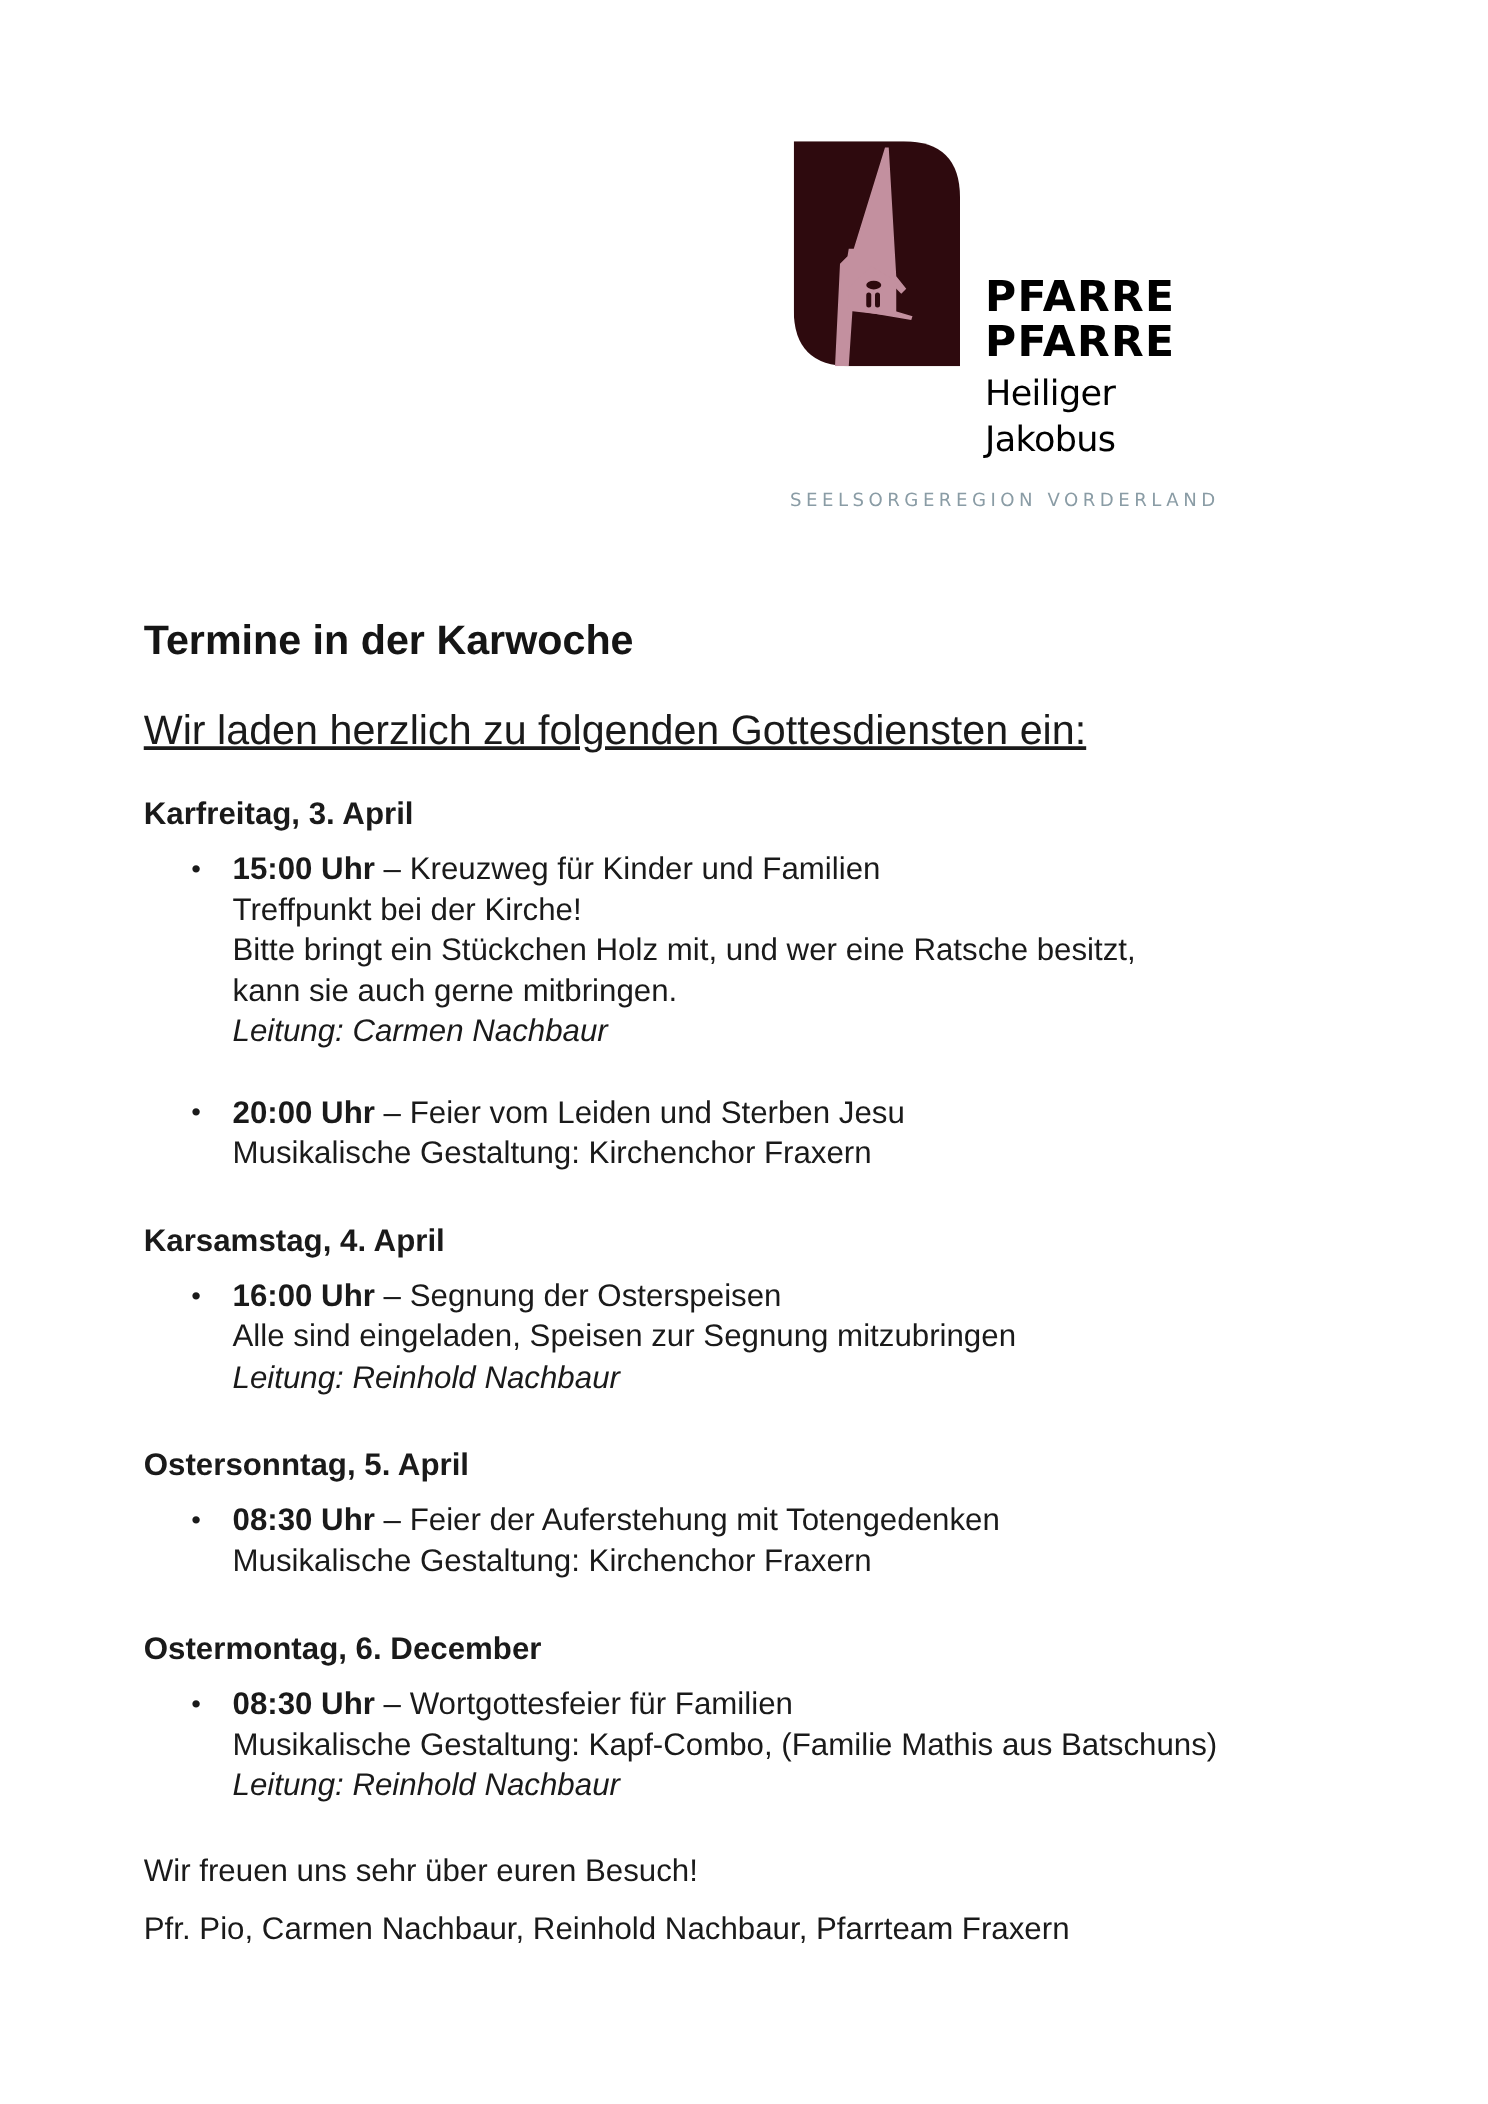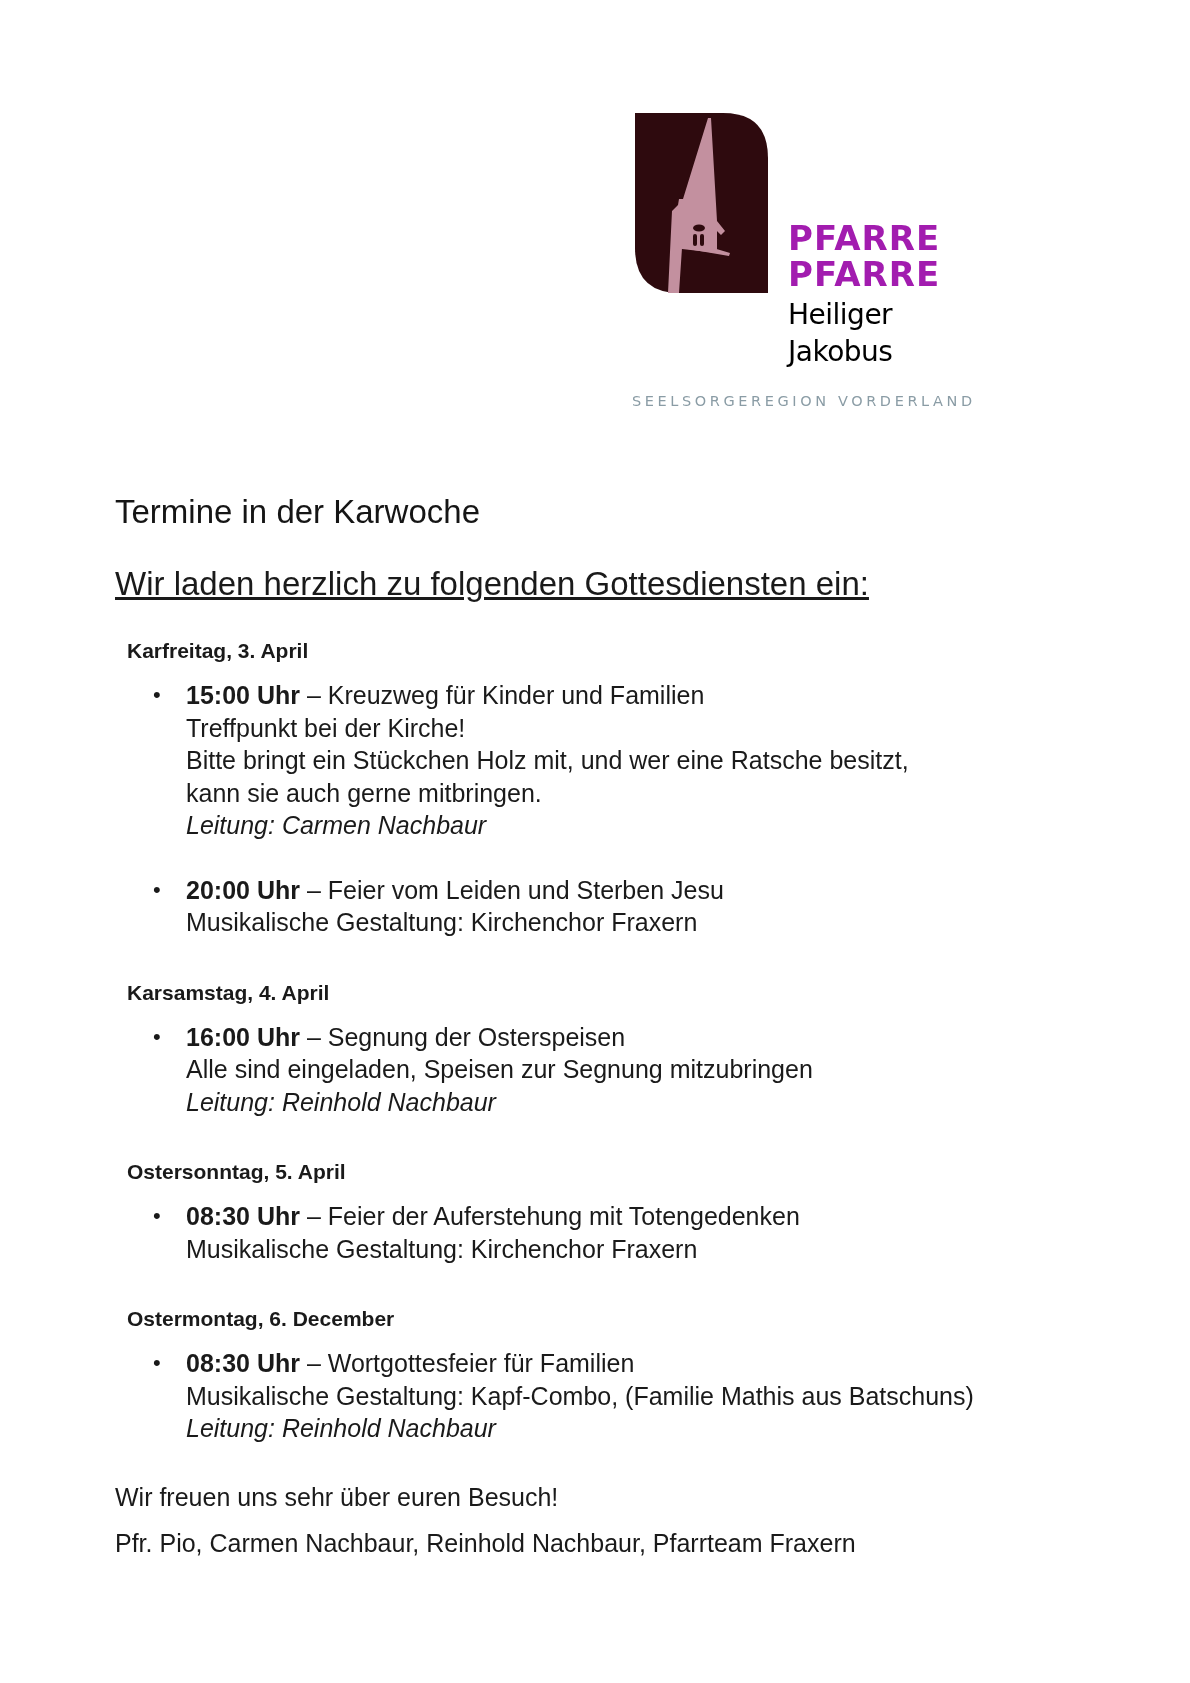--- a/index.html
+++ b/index.html
@@ -2,33 +2,33 @@
 <html><head>
 <meta charset="utf-8">
 <style>
   html, body { margin: 0; padding: 0; background: #ffffff; }
   body { width: 1190px; height: 1683px; position: relative; overflow: hidden;
          font-family: "Liberation Sans", sans-serif; color: #1a1a1a; }
 
   
   .logo { position: absolute; left: 632px; top: 110px; width: 340px; height: 310px; }
   .logo-mark { position: absolute; left: 3px; top: 3px; width: 133px; height: 180px; }
-  .logo-name { position: absolute; left: 156px; top: 110px; color: #a21caf;
+  .logo-name { position: absolute; left: 156px; top: 110px; color: #000000;
                font-family: "DejaVu Sans", sans-serif; font-weight: bold;
                font-size: 34px; line-height: 36px; letter-spacing: 1px; }
   .logo-sub { position: absolute; left: 156px; top: 186px; color: #000000;
               font-family: "DejaVu Sans", sans-serif; font-size: 28px; line-height: 37px; letter-spacing: -0.5px; }
   .logo-region { position: absolute; left: 0px; top: 283px; color: #8a9ca5;
                  font-family: "DejaVu Sans", sans-serif; font-size: 14.5px; letter-spacing: 3.6px; white-space: nowrap; }
 
   
   .content { position: absolute; left: 115px; top: 490px; width: 980px; }
-  .title { font-size: 33px; font-weight: normal; margin: 0; line-height: 44px; color: #151515; }
+  .title { font-size: 33px; font-weight: bold; margin: 0; line-height: 44px; color: #151515; }
   .intro { font-size: 33px; line-height: 32px; margin: 34px 0 0 0; text-decoration: underline; }
-  .day { font-size: 21px; font-weight: bold; line-height: 32px; margin: 12px; }
+  .day { font-size: 25px; font-weight: bold; line-height: 32px; margin: 0; }
   .day.first { margin-top: 35px; }
   .day.next { margin-top: 38px; }
   ul.events { list-style: none; margin: 12px 0 0 0; padding: 0; }
   li.event { position: relative; padding-left: 71px; font-size: 25px; line-height: 32.5px; }
   li.event + li.event { margin-top: 32px; }
   .bullet { position: absolute; left: 38px; top: 0; font-size: 22px; }
   .time { font-weight: bold; }
   .line { display: block; }
   .ital { font-style: italic; }
   .strong { font-weight: normal; }

